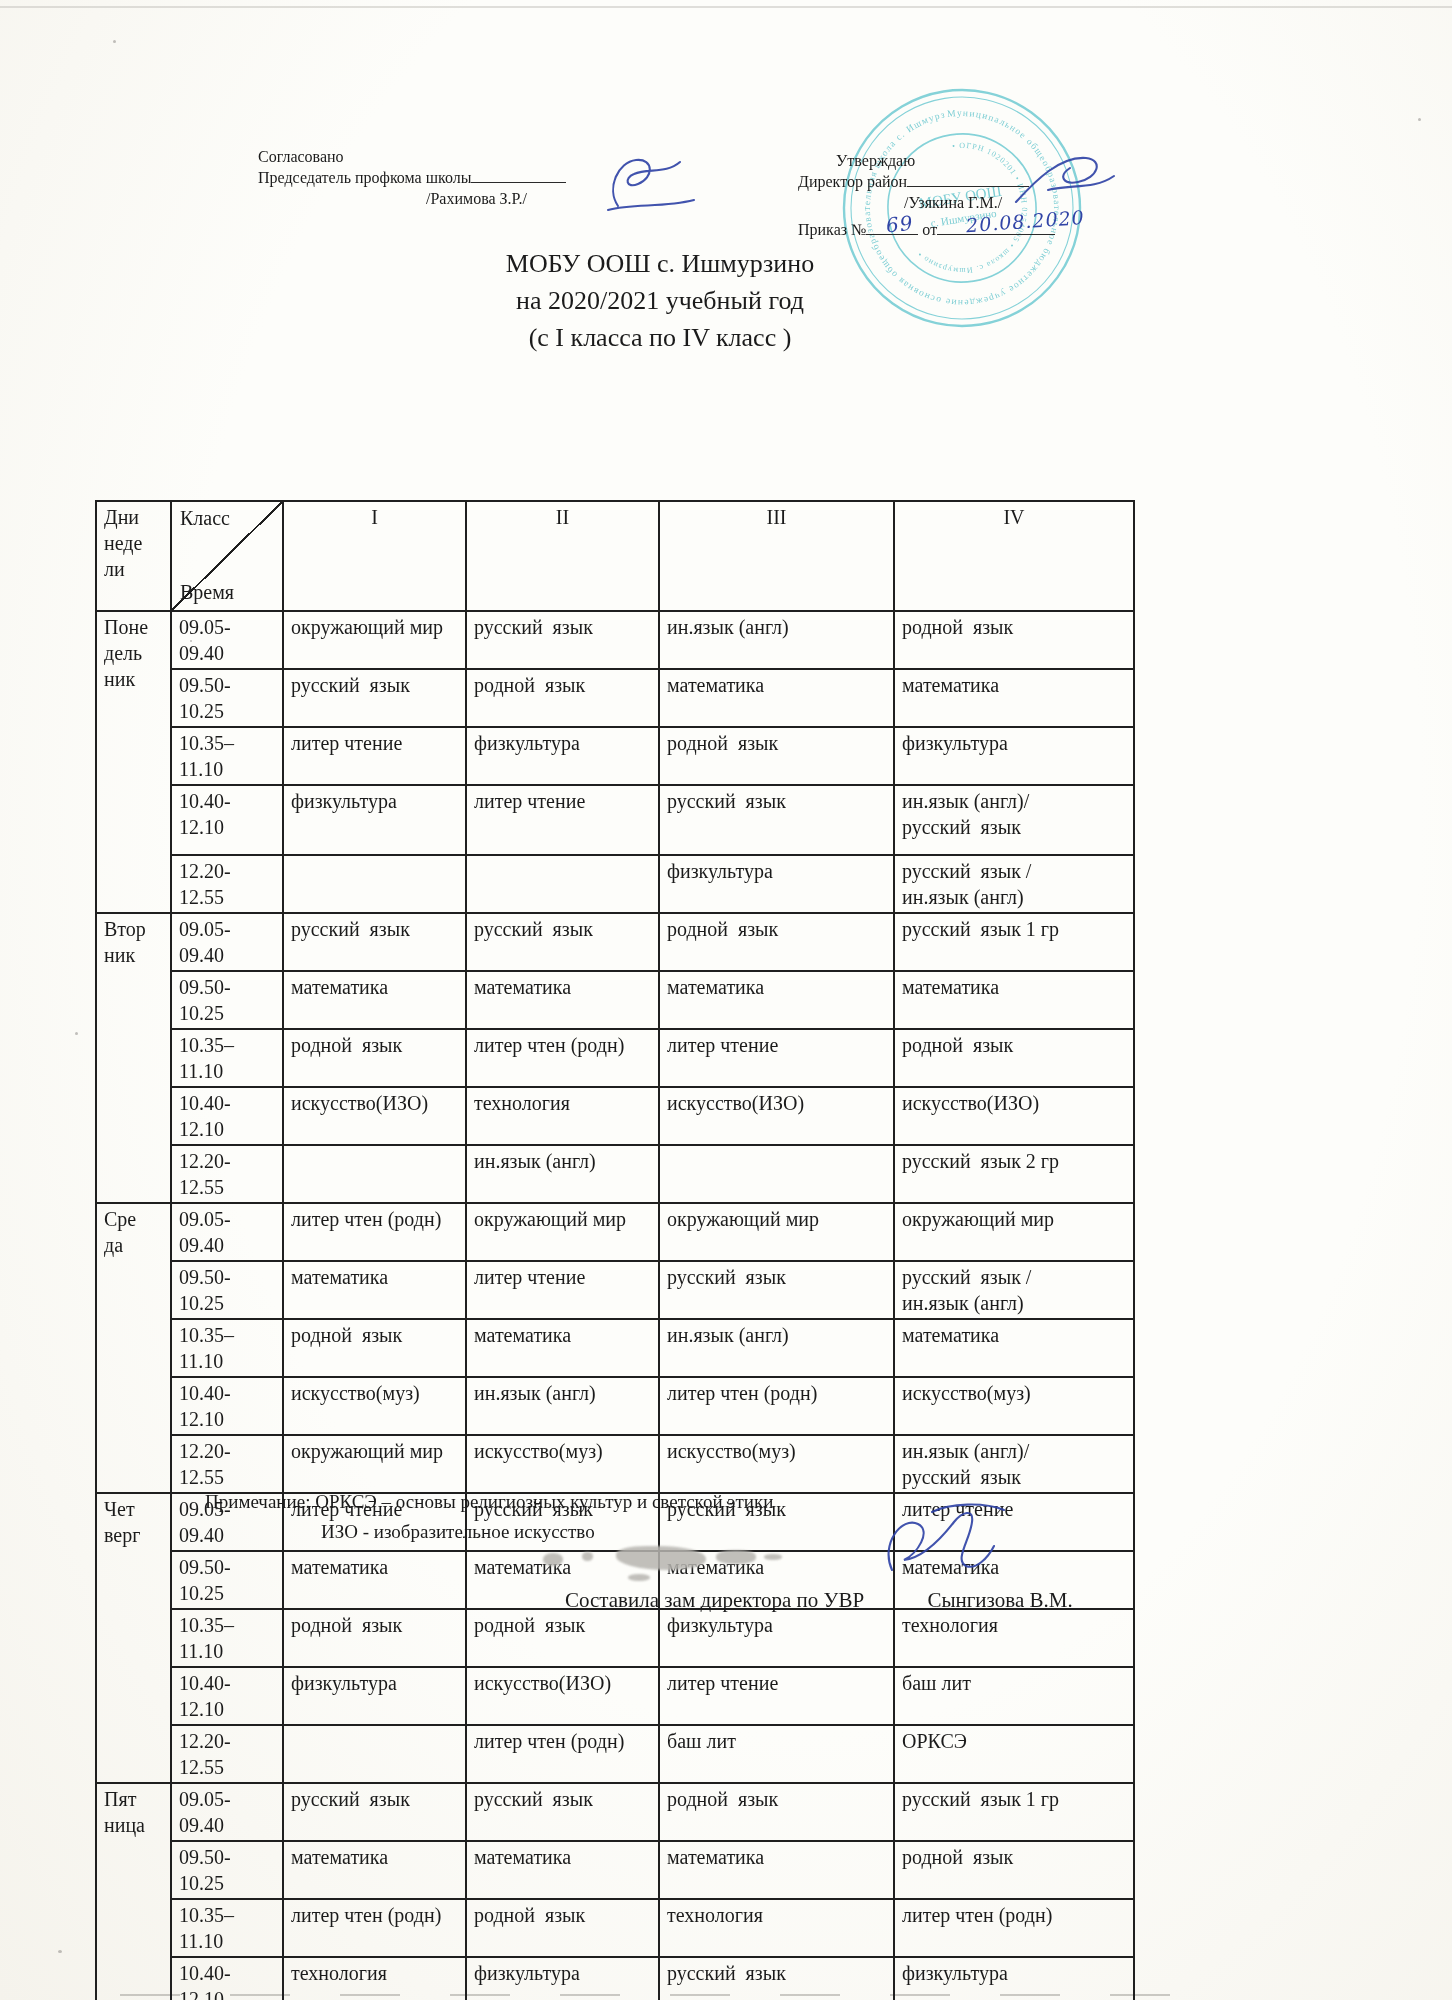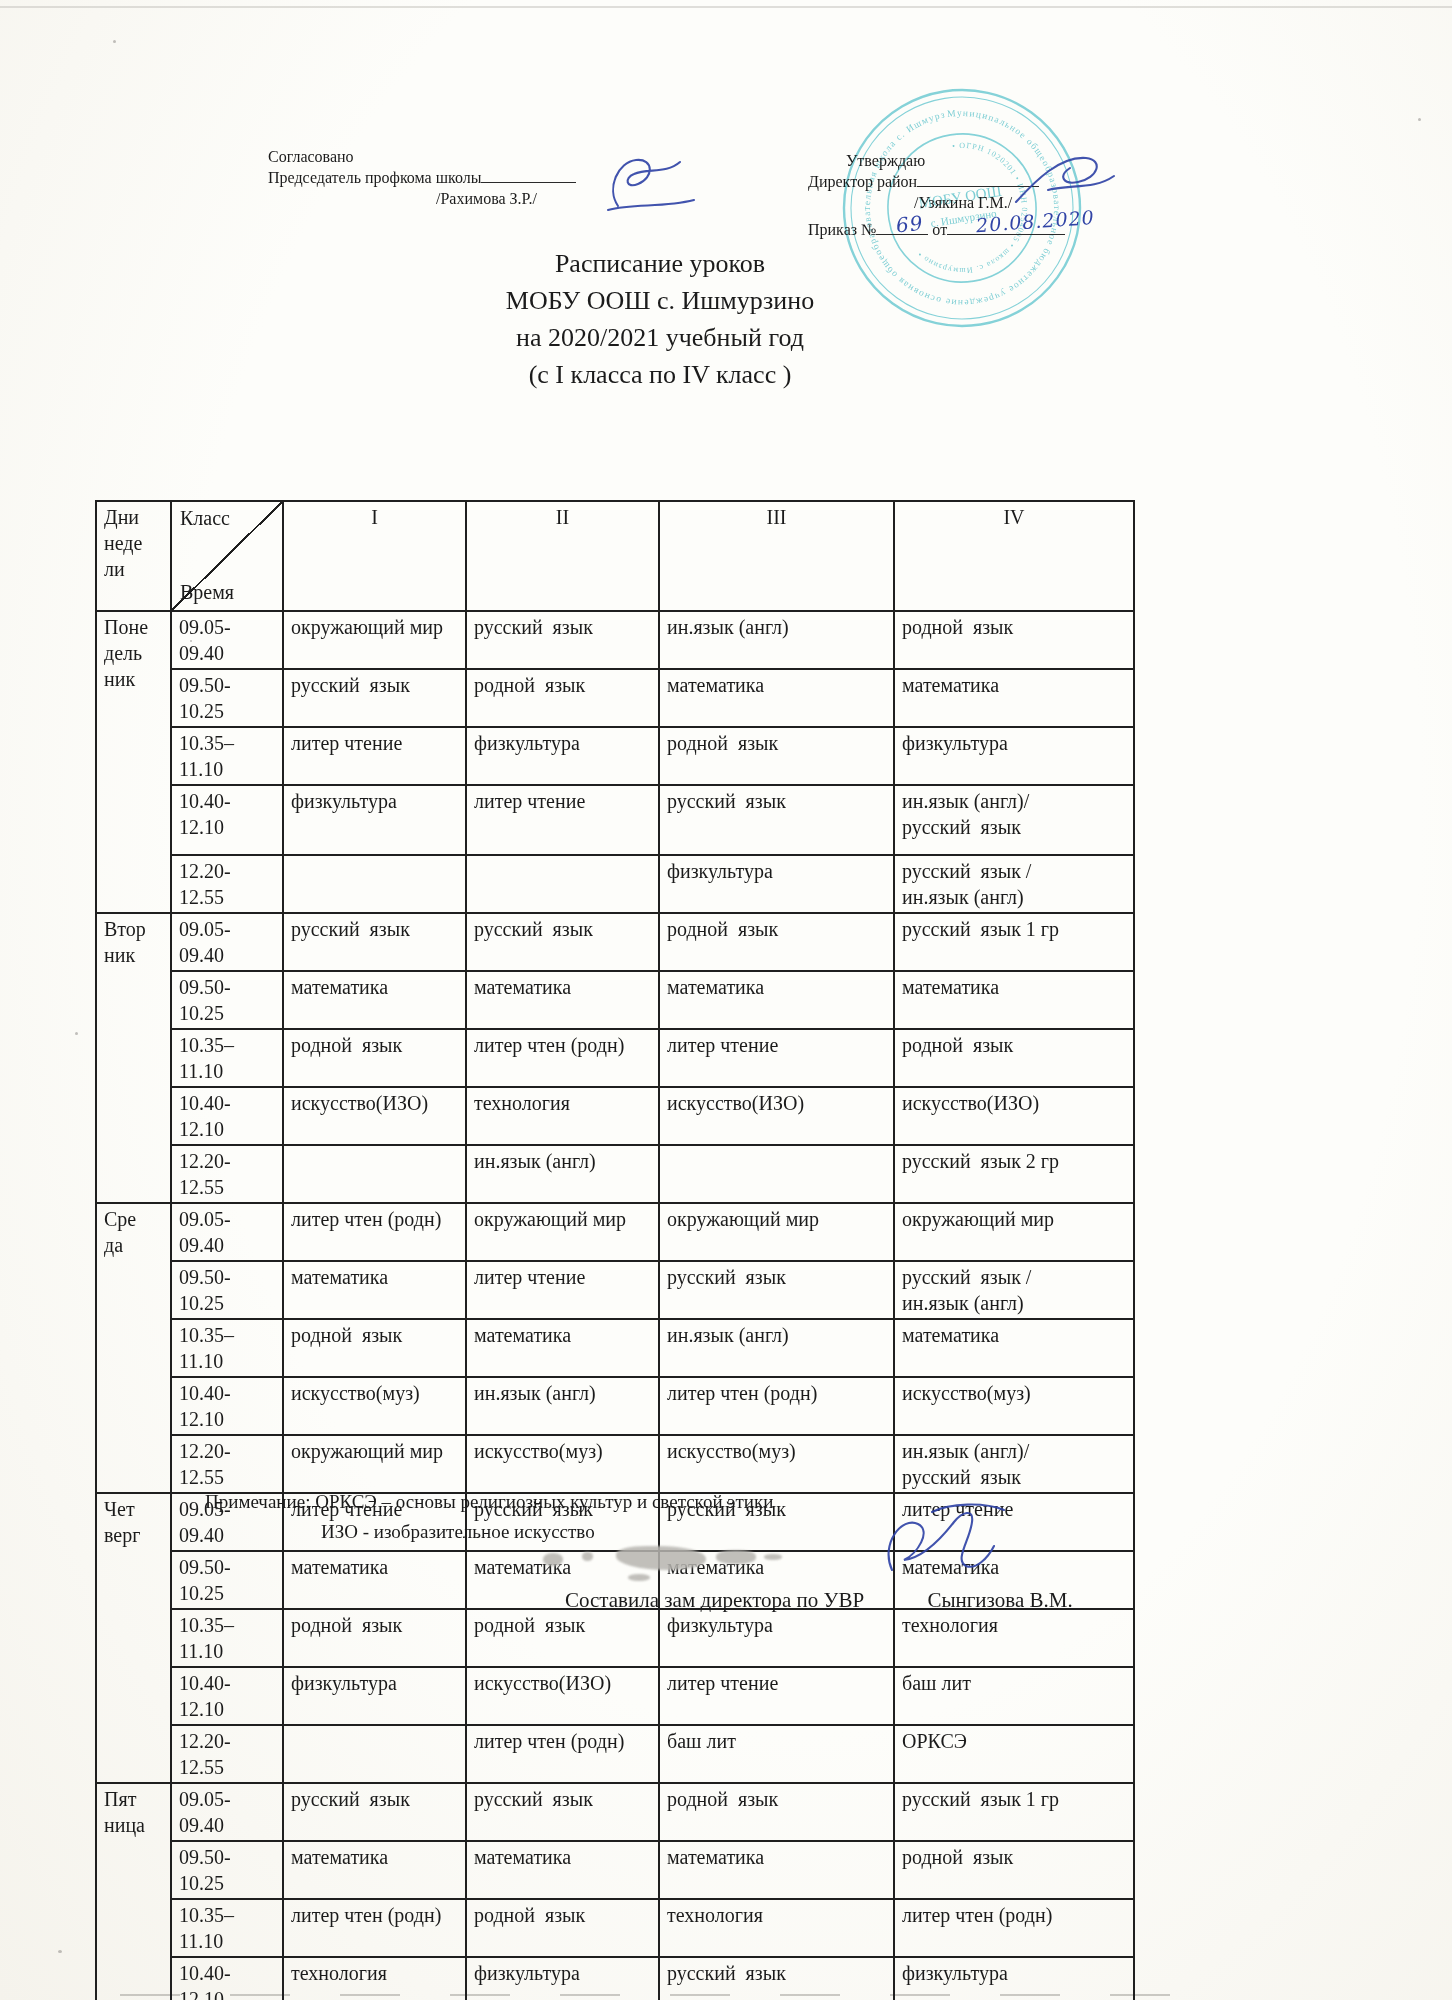--- a/index.html
+++ b/index.html
@@ -4,21 +4,21 @@
 <style>
   html,body{margin:0;padding:0;background:#e8e6e1;}
   .page{position:relative;width:1452px;height:2000px;margin:0 auto;overflow:hidden;
     background:radial-gradient(ellipse at 55% 40%, #fdfdfa 55%, #f5f3ec 100%);
     font-family:"Liberation Serif","DejaVu Serif",serif;color:#1b1b1b;}
   .edge-top{position:absolute;top:6px;left:0;width:100%;height:2px;background:#c6c4bf;opacity:.55;}
   .edge-bottom{position:absolute;bottom:4px;left:120px;width:1100px;height:2px;
     background:repeating-linear-gradient(90deg,#9a9892 0 60px,transparent 60px 110px);opacity:.5;}
 
   
-  .approve{position:absolute;font-size:16px;line-height:1.32;margin-left:10px;}
+  .approve{position:absolute;font-size:16px;line-height:1.32;}
   .approve-left{left:258px;top:146px;}
   .approve-right{left:798px;top:150px;width:330px;}
   .blank{display:inline-block;border-bottom:1.4px solid #2a2a2a;height:15px;vertical-align:baseline;}
   .w95{width:95px;} .w125{width:122px;} .w52{width:52px;} .w118{width:118px;}
   .indent-left{margin-left:168px;}
   .indent-r1{margin-left:38px;} .indent-r2{margin-left:106px;}
   .order-line{position:relative;margin-top:6px;}
   .hand{position:absolute;color:#3144a6;font-style:italic;font-family:"DejaVu Serif",serif;
     letter-spacing:1px;transform:rotate(-6deg);}
   .hand-num{left:88px;top:-8px;font-size:20px;}
@@ -111,21 +111,20 @@
       <span class="hand hand-num">69</span>
       <span class="hand hand-date">20.08.2020</span>
     </div>
   </div>
   <svg class="sig sig-director" width="112" height="74" viewBox="0 0 112 74">
     <path d="M8 56 C 28 34, 52 10, 78 12 C 96 14, 90 32, 70 36 C 55 39, 50 30, 62 22"></path>
     <path d="M40 44 C 62 38, 86 44, 106 30"></path>
   </svg>
 
   <div class="title-block">
-    <div>Расписание уроков</div>
     <div>МОБУ ООШ с. Ишмурзино</div>
     <div>на 2020/2021 учебный год</div>
     <div>(с I класса по IV класс )</div>
   </div>
 
   <table class="schedule">
     <colgroup>
       <col style="width:75px">
         <col style="width:112px">
         <col style="width:183px">

